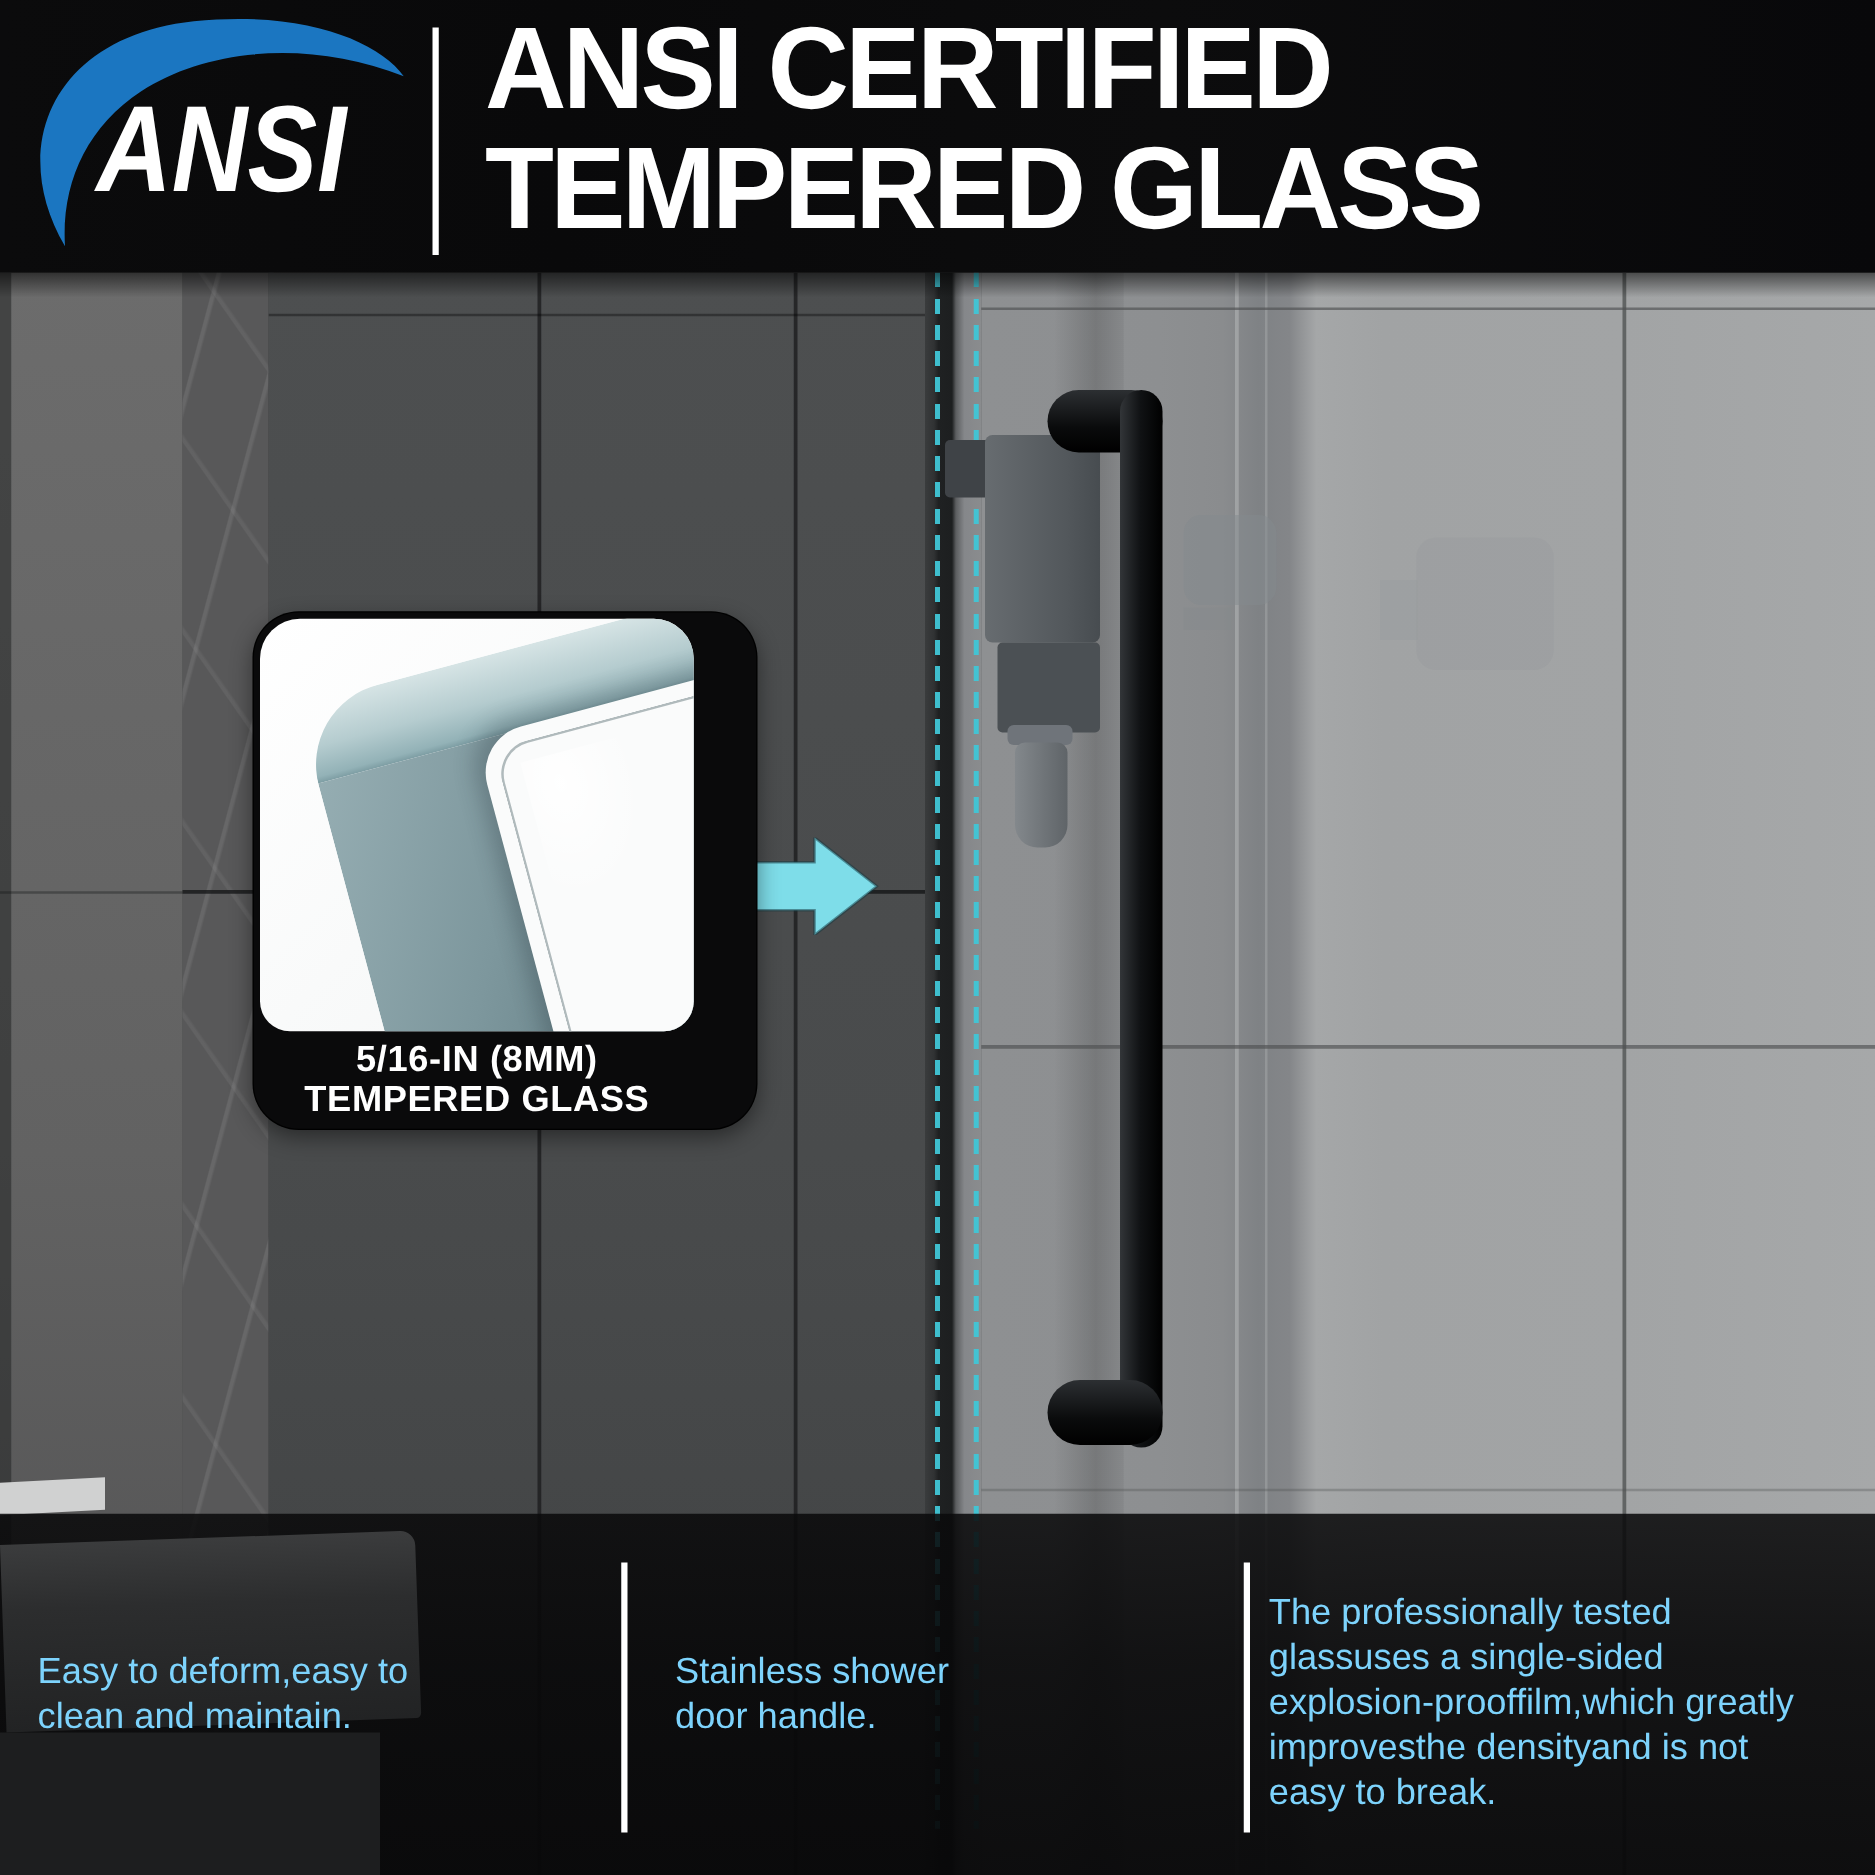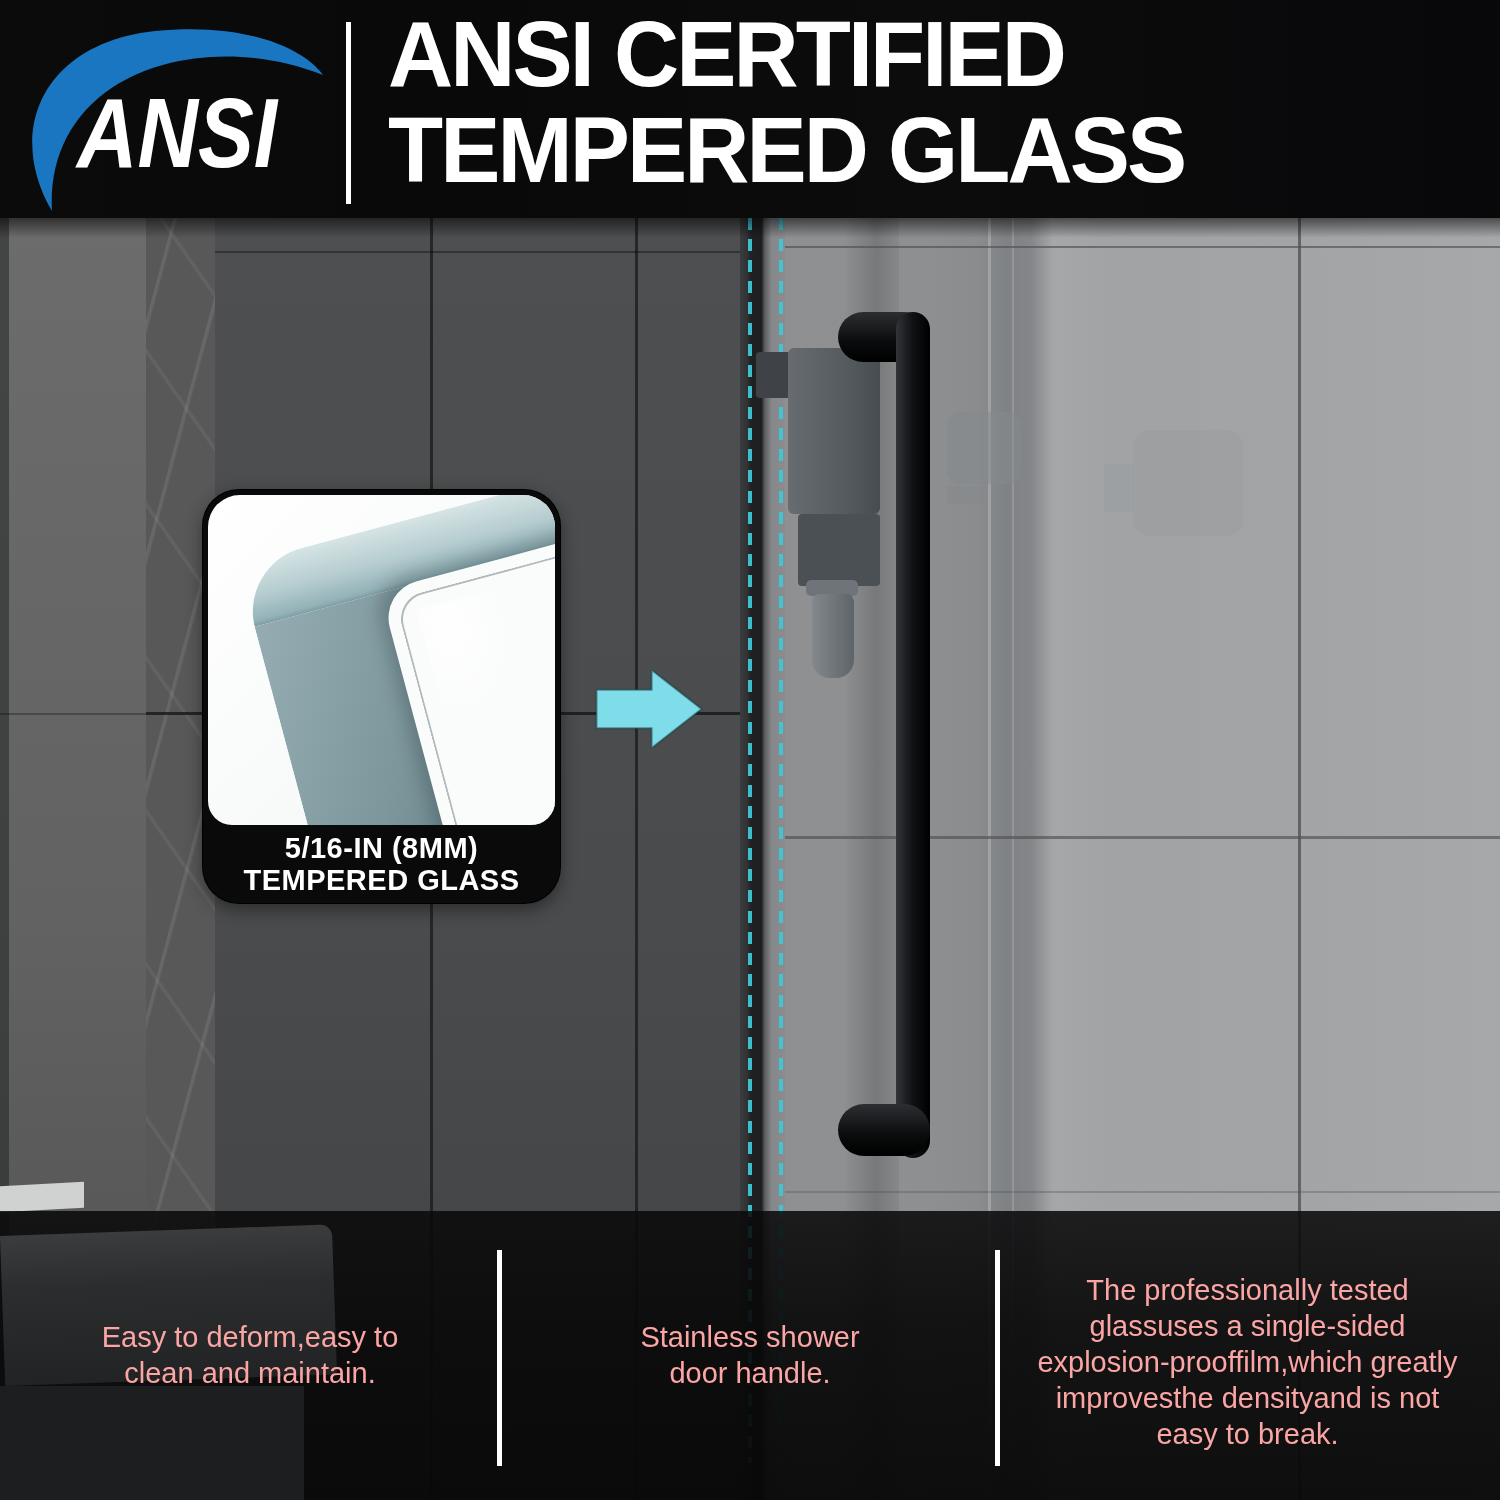--- a/index.html
+++ b/index.html
@@ -5,21 +5,21 @@
   html,body{margin:0;padding:0;background:#000;}
   .stage{position:relative;width:1500px;height:1500px;overflow:hidden;
          font-family:"Liberation Sans",sans-serif;background:#0a0a0b;}
   .abs{position:absolute;}
 
   
   .header{position:absolute;left:0;top:0;width:1500px;height:218px;
           background:linear-gradient(90deg,#0b0b0c,#09090a 30%,#0c0c0d 62%,#08080a);z-index:30;}
   .header::after{content:"";position:absolute;left:0;top:218px;width:100%;height:20px;
           background:linear-gradient(180deg,rgba(0,0,0,.55),rgba(0,0,0,0));}
-  .logo-wrap{position:absolute;left:5px;top:19px;width:340px;height:215px;color:var(--ansi-blue,#1B76C1);text-align:right;}
+  .logo-wrap{position:absolute;left:5px;top:5px;width:340px;height:215px;color:var(--ansi-blue,#1B76C1);text-align:right;}
   .logo-ansi-text{font-style:italic;font-weight:bold;}
   .header-divider{position:absolute;left:346px;top:22px;width:5px;height:182px;background:#fff;}
   .title{position:absolute;left:388px;top:6px;color:#fff;font-weight:bold;
          font-size:93px;line-height:96px;letter-spacing:-3px;transform:scaleX(.97);transform-origin:left top;white-space:nowrap;}
 
   
   .photo{position:absolute;left:0;top:218px;width:1500px;height:1282px;overflow:hidden;background:#4a4c4d;}
 
   .veins-light{background-image:
     repeating-linear-gradient(100deg,transparent 0 46px,rgba(255,255,255,.05) 48px 51px,transparent 53px 104px),
@@ -50,21 +50,21 @@
   .hw{background:linear-gradient(90deg,#676c70,#53585c 70%,#474c50);}
   .handle-black{background:linear-gradient(90deg,#323538 0%,#101214 48%,#000 100%);}
   .handle-arm{background:linear-gradient(180deg,#2c2f32,#0a0b0c 60%,#000);}
 
   .ghost{background:#84898d;}
 
   .dashed-line{top:0;width:4px;height:1245px;
     background:repeating-linear-gradient(180deg,var(--guide-cyan,#40C6D6) 0 12px,rgba(0,0,0,0) 12px 21px);opacity:.95;}
 
   
-  .inset{left:203px;top:272px;width:357px;height:413px;background:#0a0a0b;border-radius:36px;
+  .inset{left:203px;top:272px;width:402px;height:413px;background:#0a0a0b;border-radius:36px;
          box-shadow:0 0 0 1px #000,0 6px 18px rgba(0,0,0,.45);z-index:6;}
   .inset-img{position:absolute;left:5px;top:5px;width:347px;height:330px;border-radius:32px 32px 24px 24px;
              background:linear-gradient(135deg,#ffffff,#f3f5f5);overflow:hidden;}
   .glass3d{position:absolute;left:30px;top:70px;width:430px;height:430px;transform:rotate(-15deg);
            transform-origin:0 0;border-top-left-radius:66px;overflow:hidden;}
   .g-top{position:absolute;left:0;top:0;right:0;height:64px;
          background:linear-gradient(180deg,#d6e4e5 0%,#b5cccf 55%,#93b2b7 92%,#7d9da3 100%);}
   .g-front{position:absolute;left:0;top:64px;right:0;bottom:0;
          background:linear-gradient(118deg,#95adb2 0%,#7d979d 30%,#5f7a80 60%,#445b61 85%,#394b51 100%);}
   .frame-white{position:absolute;left:172px;top:96px;width:400px;height:400px;transform:rotate(-15deg);
@@ -81,22 +81,22 @@
   .arrow{left:595px;top:452px;z-index:5;color:var(--accent-cyan,#7EDDE9);}
 
   
   .overlay{left:0;top:993px;width:1500px;height:289px;
     background:linear-gradient(180deg,rgba(10,10,11,.87),rgba(9,9,10,.93) 40%,rgba(8,8,9,.96));z-index:8;}
   .sliver{left:0;top:966px;width:84px;height:26px;background:#d0d1d1;transform:skewY(-3deg);}
   .vanity-slab{left:0;top:1018px;width:332px;height:150px;z-index:9;border-radius:0 12px 4px 0;
     background:linear-gradient(180deg,#3b3c3d,#2c2d2e 35%,#222324);transform:rotate(-2deg);transform-origin:left top;}
   .vanity-cab{left:0;top:1168px;width:304px;height:114px;background:#1d1e1f;z-index:9;}
   .feat-divider{top:1032px;width:5px;height:216px;background:#fff;z-index:10;}
-  .feature{z-index:11;color:#fca5a5;font-size:29px;line-height:36px;font-weight:500;
-           text-align:center;white-space:pre-line;}
+  .feature{z-index:11;color:#7dd3fc;font-size:29px;line-height:36px;font-weight:500;
+           text-align:left;white-space:pre-line;}
 </style>
 </head>
 <body>
 
 <div class="stage">
 
   <div class="header">
     <div class="logo-wrap">
       <svg width="340" height="215" viewBox="0 0 340 215">
         <path fill="currentColor" d="M47,192 C0,112 38,24 150,12 C238,3 298,28 318,56

